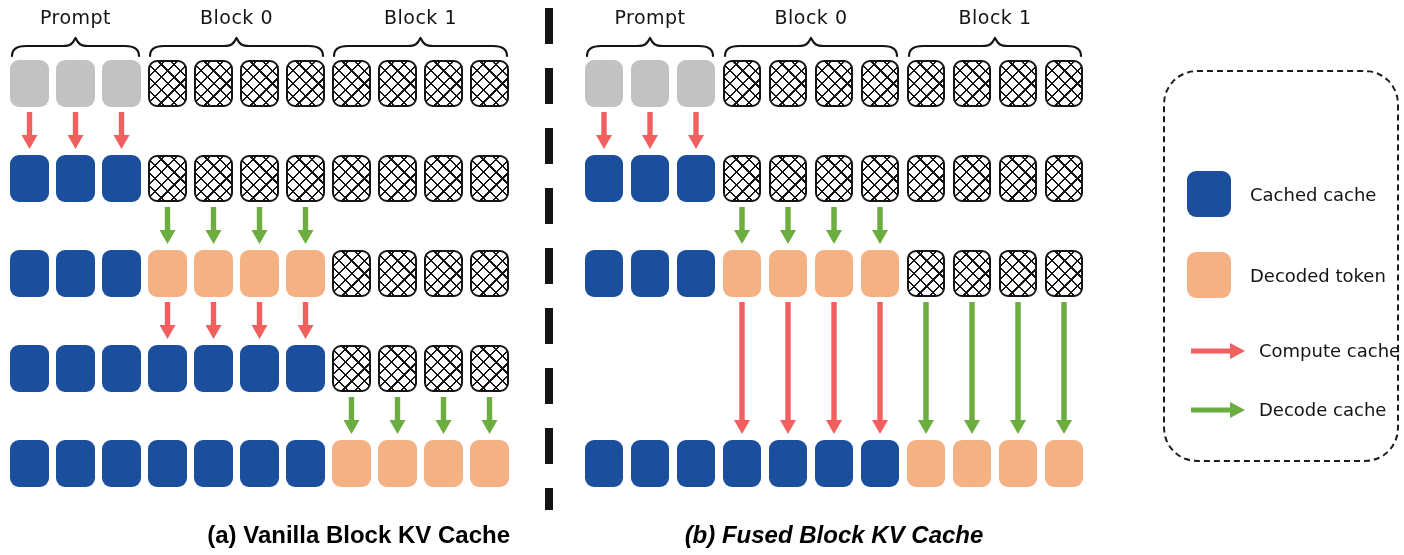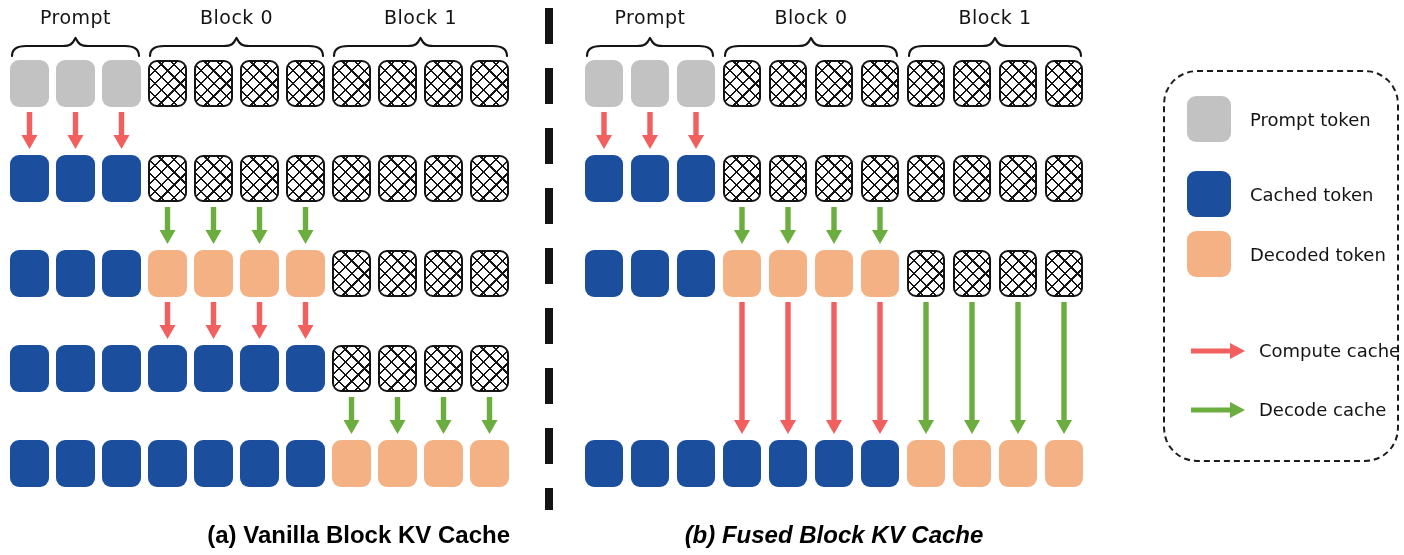--- a/index.html
+++ b/index.html
@@ -291,29 +291,25 @@
         <polygon points="1056,420 1072,420 1064,434" fill="#6bad3e"></polygon>
       </g>
     </svg>
 
   <div id="divider"></div>
 
   <div class="caption" id="caption-a" style="left: 10px; width: 500px; text-align: right;">(a) Vanilla Block KV Cache</div>
   <div class="caption" id="caption-b" style="left: 584px; width: 500px; font-style: italic;">(b) Fused Block KV Cache</div>
 
   <div id="legend">
-    <div class="legend-item" style="top:24px">
-      <div class="swatch sw-prompt"></div>
-      <span class="legend-label">Prompt token</span>
-    </div>
     <div class="legend-item" style="top:99px">
       <div class="swatch sw-cached"></div>
-      <span class="legend-label">Cached token</span>
-    </div>
-    <div class="legend-item" style="top:159px">
+      <span class="legend-label">Cached cache</span>
+    </div>
+    <div class="legend-item" style="top:180px">
       <div class="swatch sw-decoded"></div>
       <span class="legend-label">Decoded token</span>
     </div>
     <div class="legend-item arrow-item" style="top:327px">
       <svg class="arrow-decode" width="54" height="16" viewBox="0 0 54 16">
         <rect x="0" y="5.5" width="41" height="5" fill="currentColor"></rect>
         <polygon points="39,0 54,8 39,16" fill="currentColor"></polygon>
       </svg>
       <span class="legend-label">Decode cache</span>
     </div>

